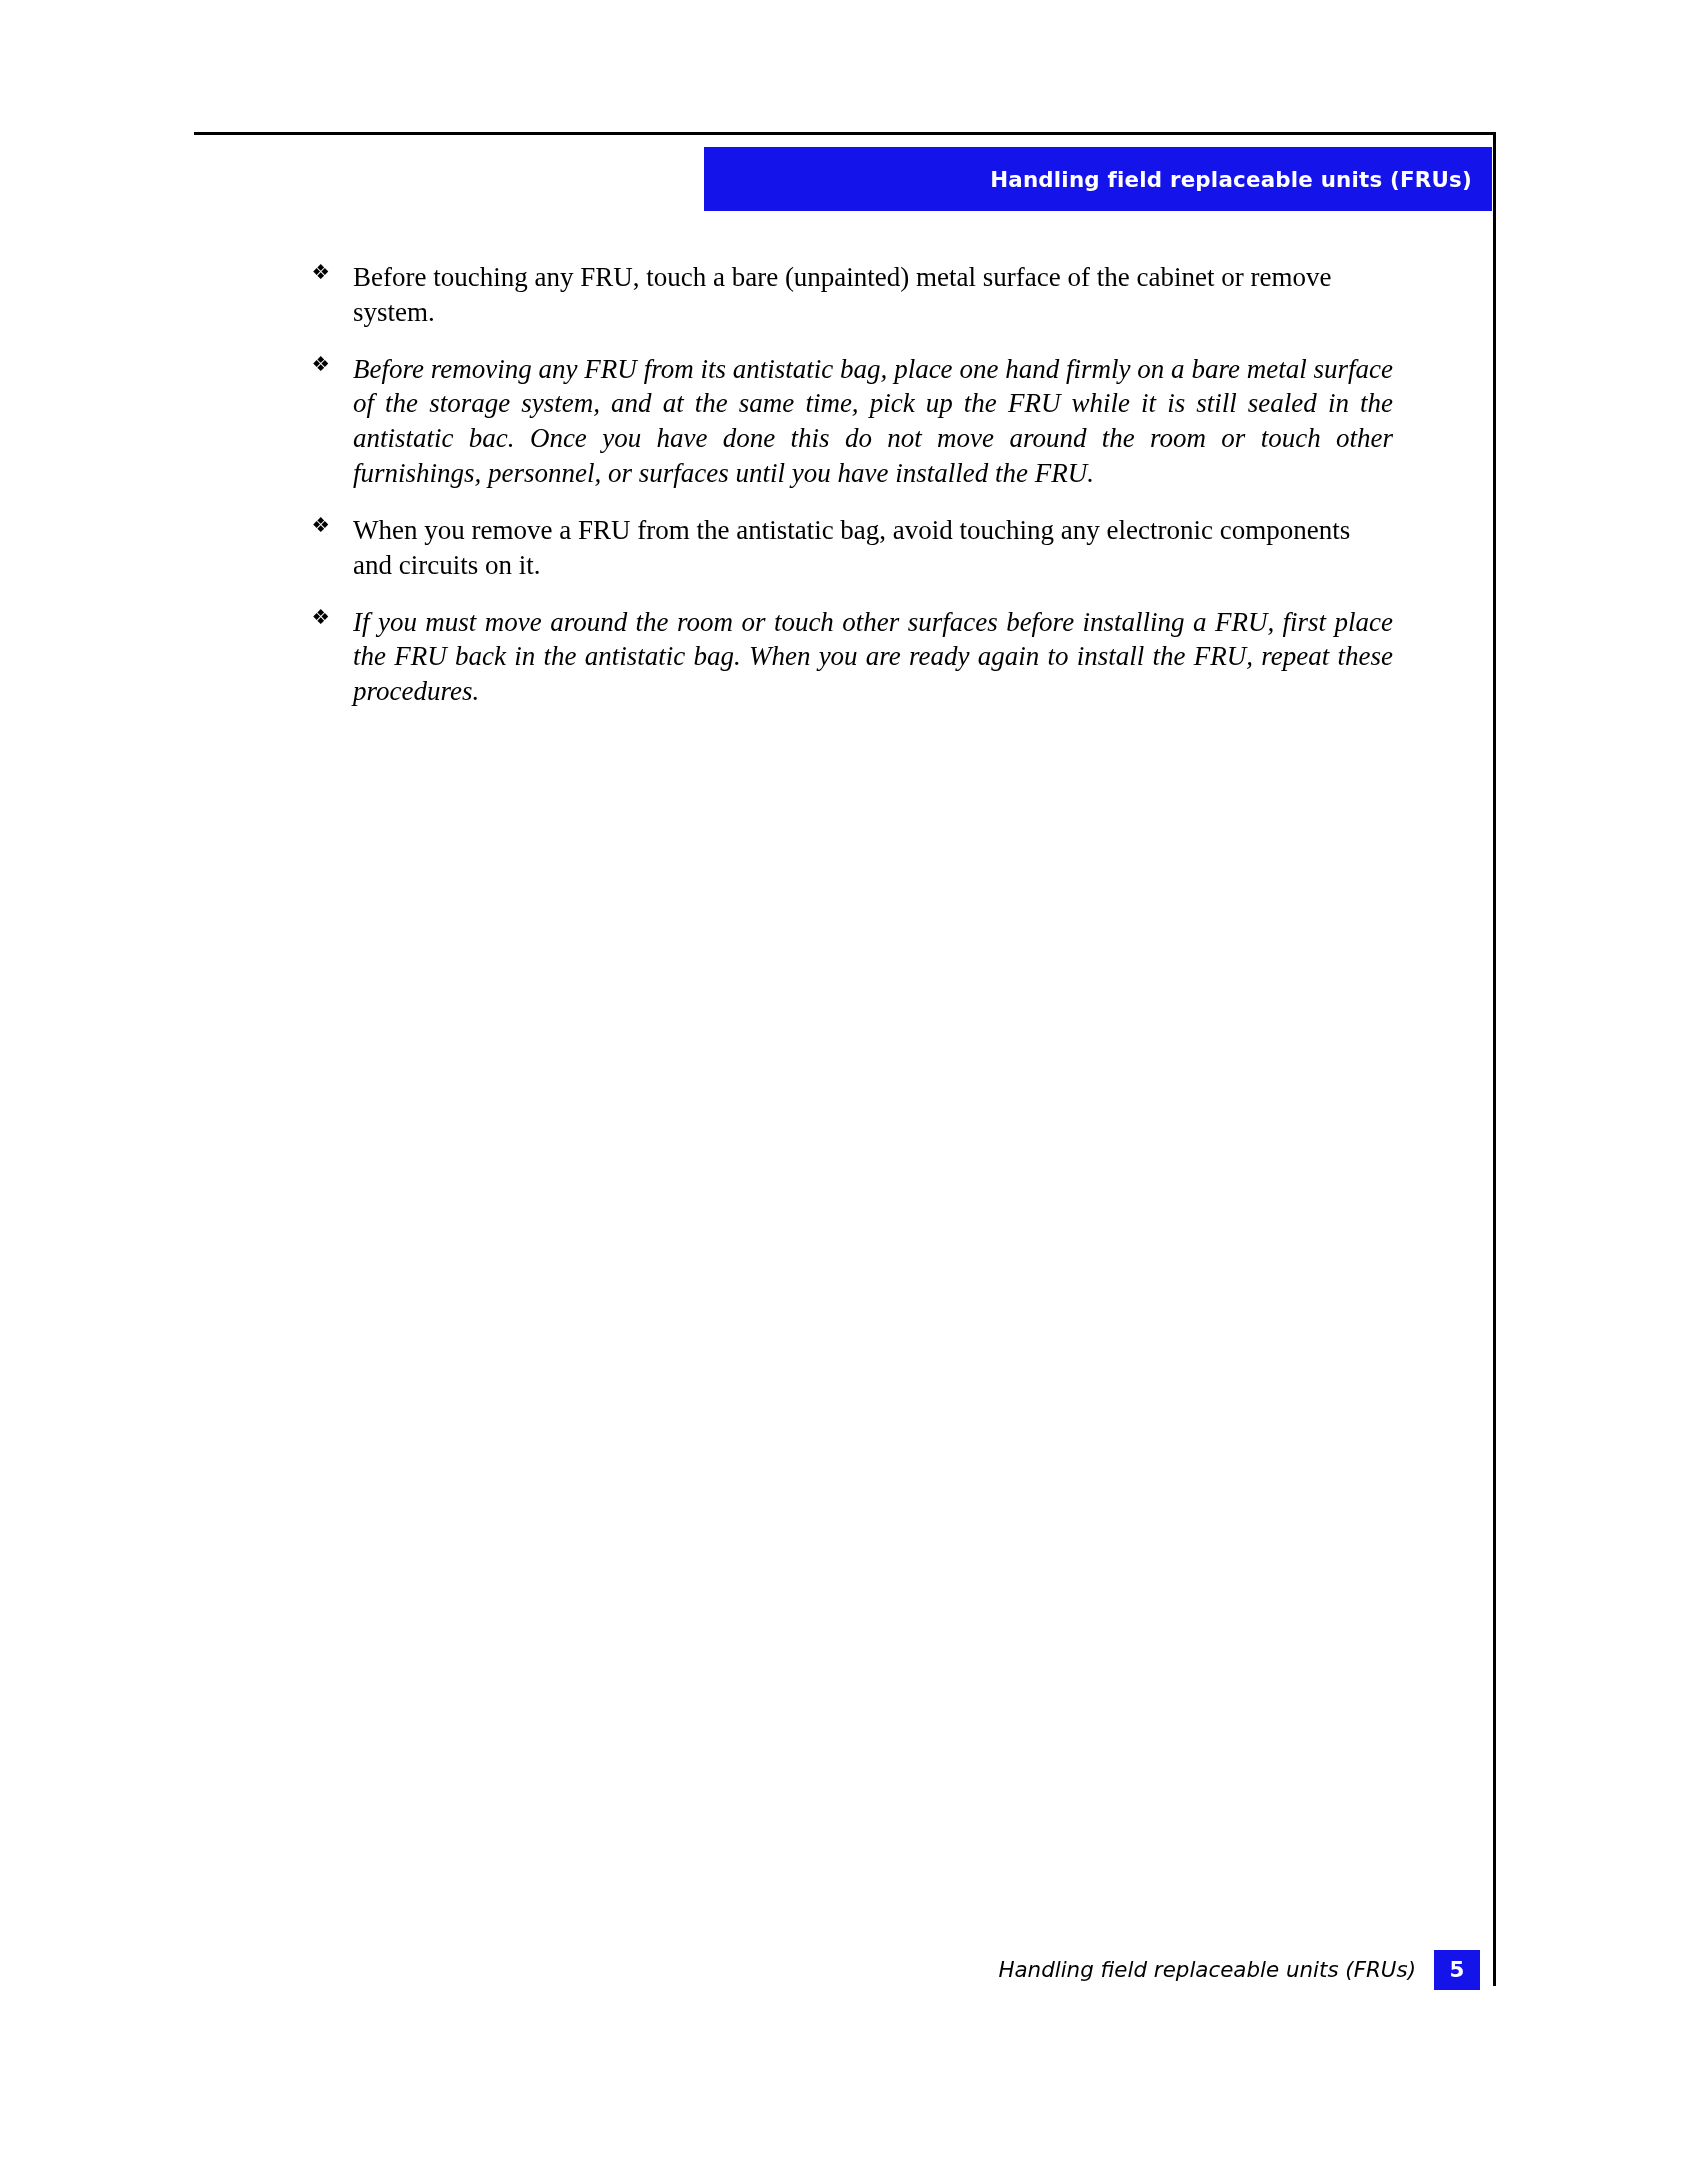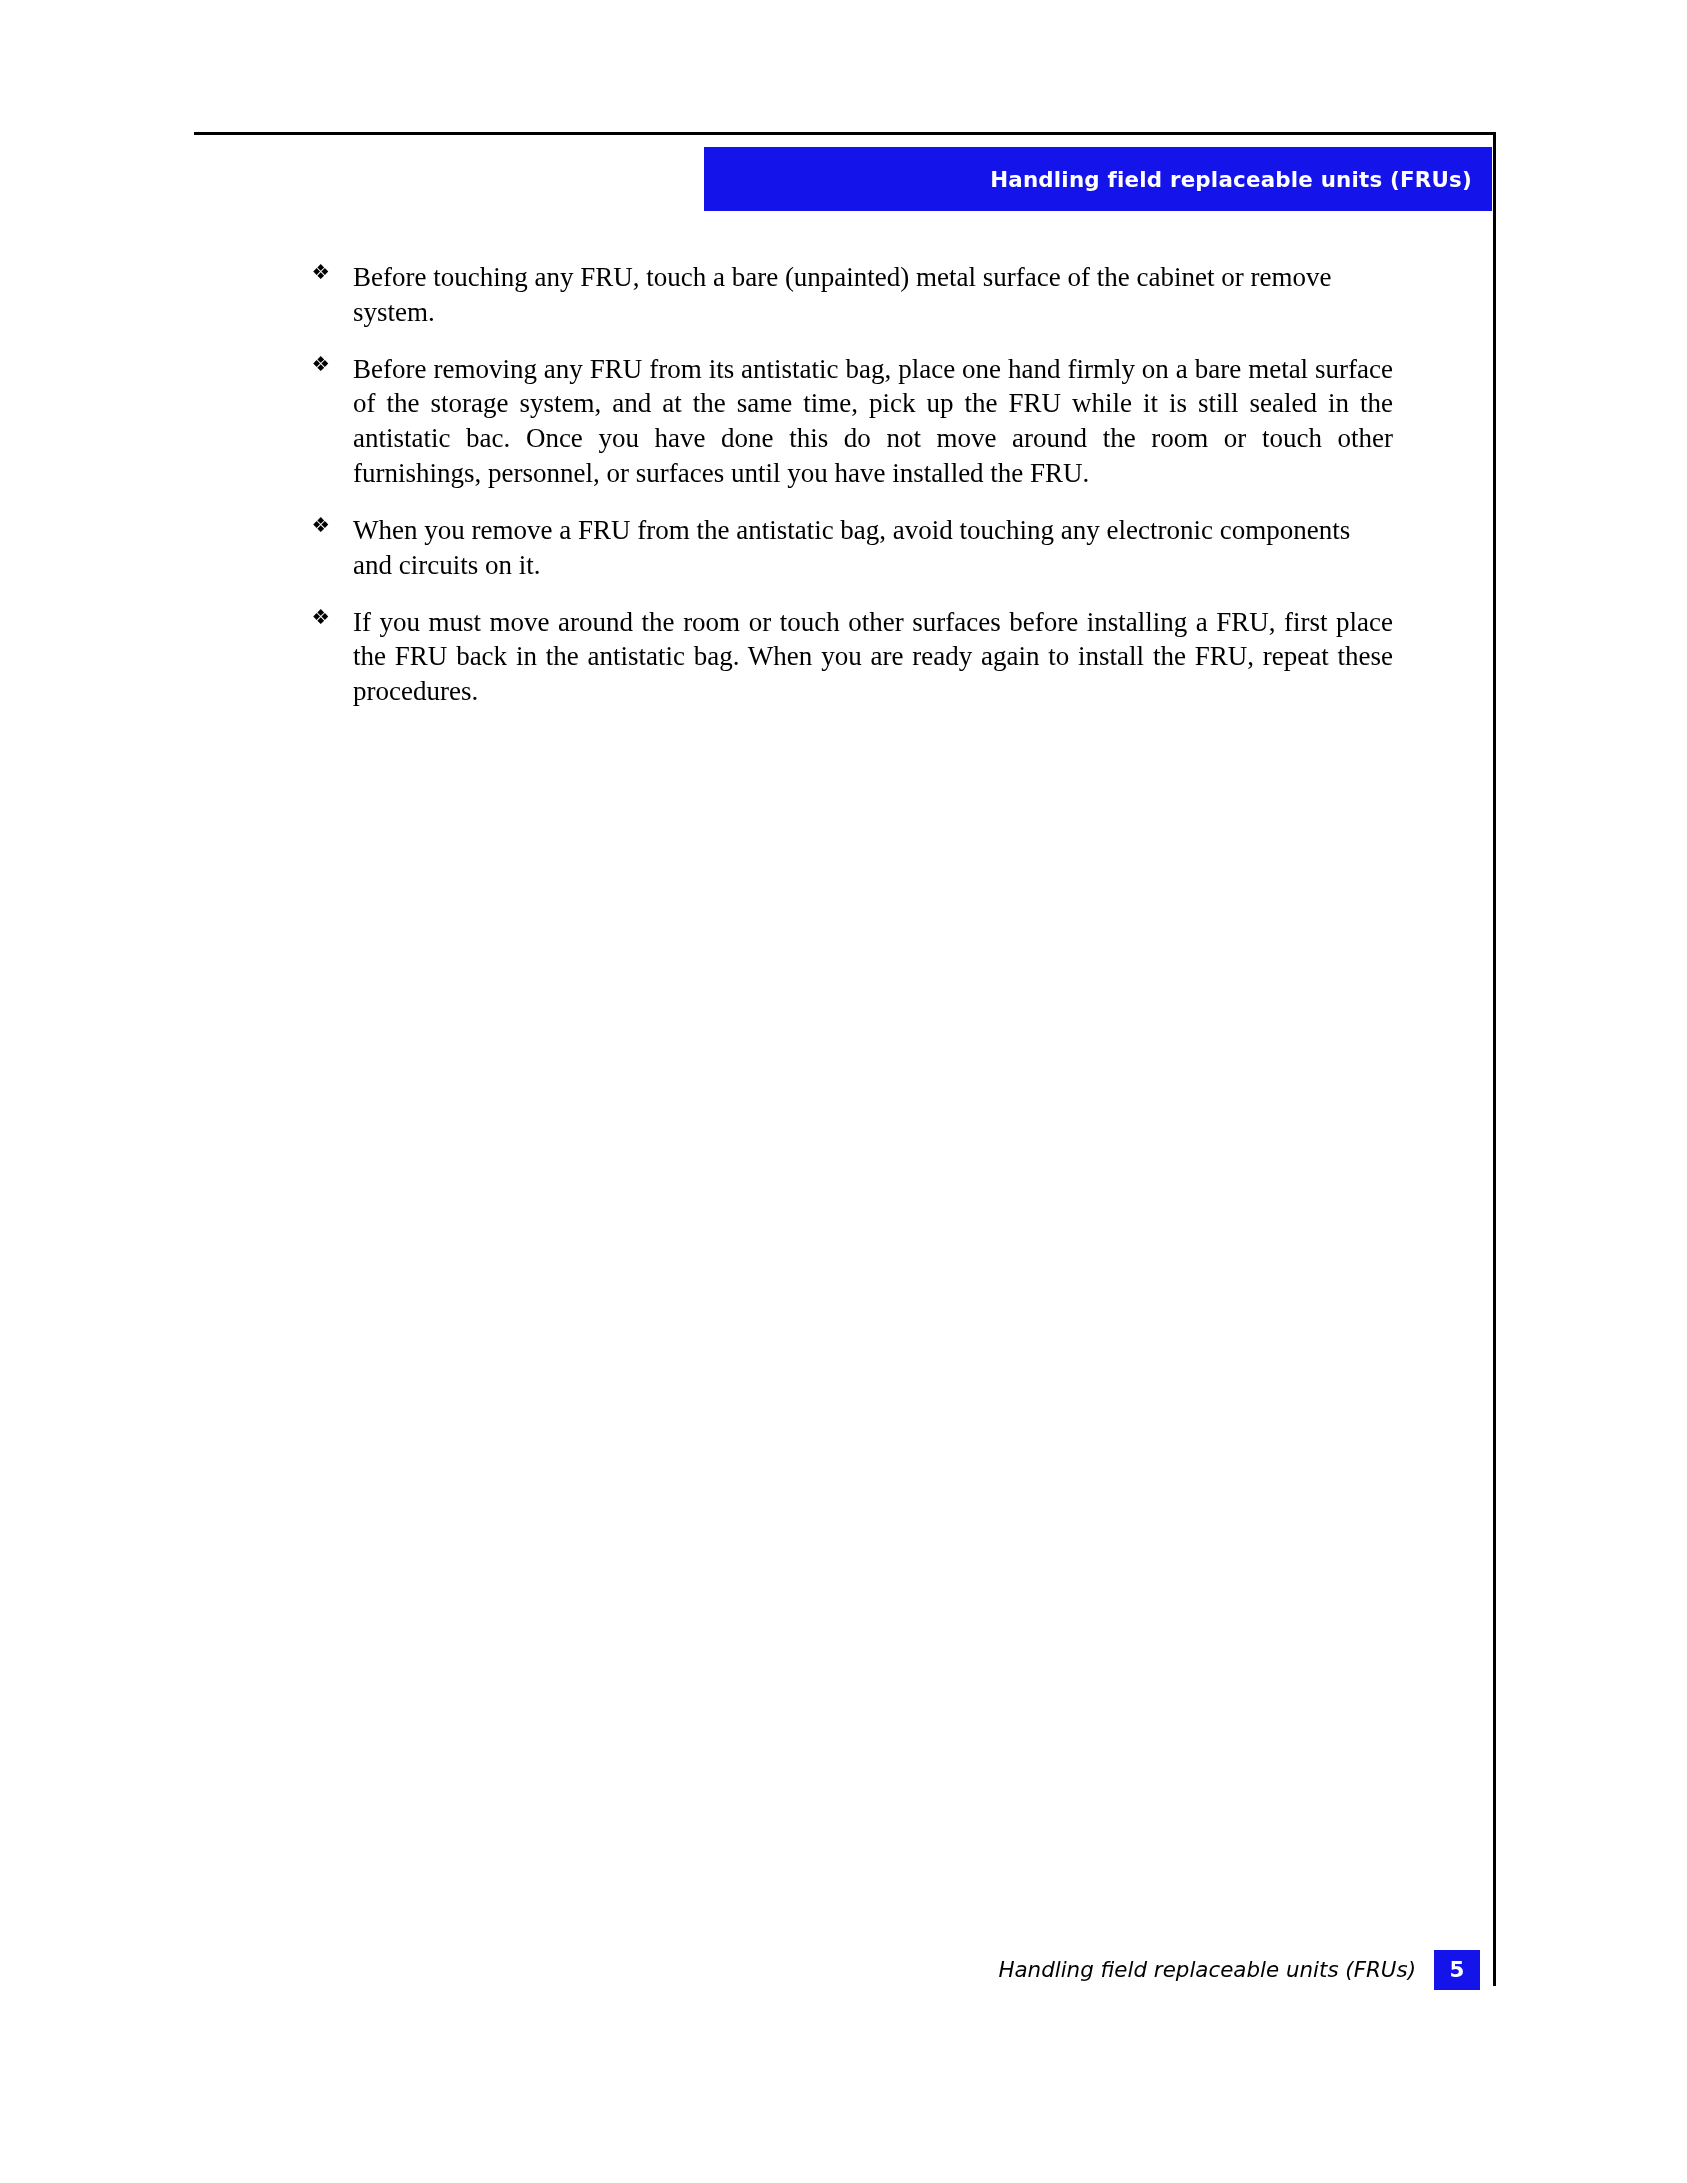--- a/index.html
+++ b/index.html
@@ -101,20 +101,21 @@
   }
 
   .bullet-text {
     display: block;
   }
 
   
   .justify .bullet-text {
     text-align: justify;
     text-justify: inter-word;
+    font-style: italic;
   }
 
   
   .footer {
     position: absolute;
     left: 0;
     top: 1957px;
     width: 1687px;
     height: 49px;
   }

